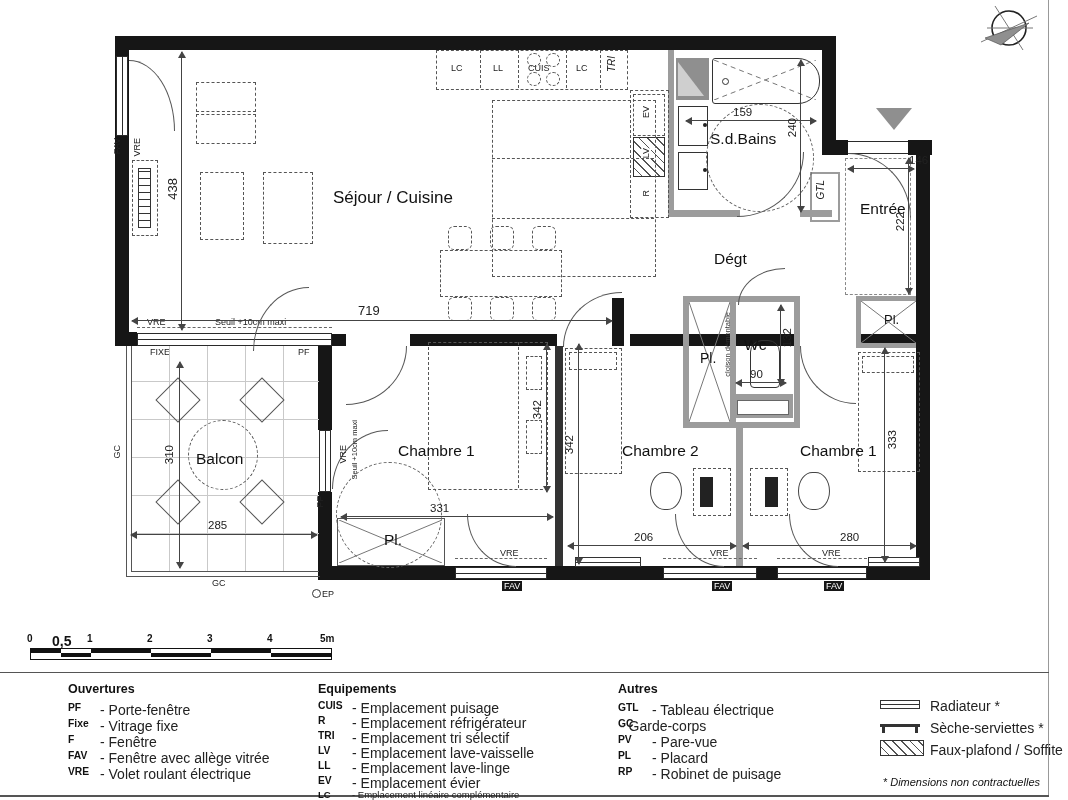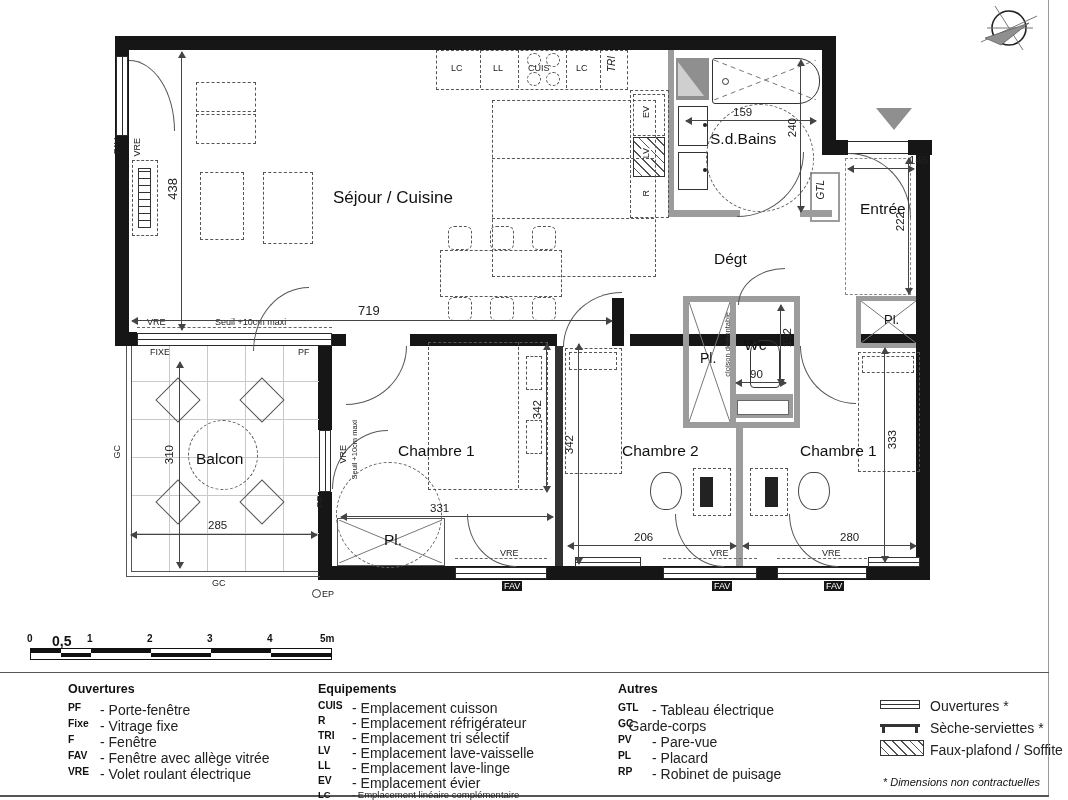--- a/index.html
+++ b/index.html
@@ -317,21 +317,21 @@
   <div class="a leg-tx" style="left:100px;top:718px">- Vitrage fixe</div>
   <div class="a leg-ab" style="left:68px;top:734px">F</div>
   <div class="a leg-tx" style="left:100px;top:734px">- Fenêtre</div>
   <div class="a leg-ab" style="left:68px;top:750px">FAV</div>
   <div class="a leg-tx" style="left:100px;top:750px">- Fenêtre avec allège vitrée</div>
   <div class="a leg-ab" style="left:68px;top:766px">VRE</div>
   <div class="a leg-tx" style="left:100px;top:766px">- Volet roulant électrique</div>
 
   <div class="a leg-h" style="left:318px;top:682px">Equipements</div>
   <div class="a leg-ab" style="left:318px;top:700px">CUIS</div>
-  <div class="a leg-tx" style="left:352px;top:700px">- Emplacement  cuisson</div>
+  <div class="a leg-tx" style="left:352px;top:700px">- Emplacement  puisage</div>
   <div class="a leg-ab" style="left:318px;top:715px">R</div>
   <div class="a leg-tx" style="left:352px;top:715px">- Emplacement réfrigérateur</div>
   <div class="a leg-ab" style="left:318px;top:730px">TRI</div>
   <div class="a leg-tx" style="left:352px;top:730px">- Emplacement tri sélectif</div>
   <div class="a leg-ab" style="left:318px;top:745px">LV</div>
   <div class="a leg-tx" style="left:352px;top:745px">- Emplacement lave-vaisselle</div>
   <div class="a leg-ab" style="left:318px;top:760px">LL</div>
   <div class="a leg-tx" style="left:352px;top:760px">- Emplacement lave-linge</div>
   <div class="a leg-ab" style="left:318px;top:775px">EV</div>
   <div class="a leg-tx" style="left:352px;top:775px">- Emplacement évier</div>
@@ -344,21 +344,21 @@
   <div class="a leg-ab" style="left:618px;top:718px">GC</div>
   <div class="a leg-tx" style="left:620px;top:718px">- Garde-corps</div>
   <div class="a leg-ab" style="left:618px;top:734px">PV</div>
   <div class="a leg-tx" style="left:652px;top:734px">- Pare-vue</div>
   <div class="a leg-ab" style="left:618px;top:750px">PL</div>
   <div class="a leg-tx" style="left:652px;top:750px">- Placard</div>
   <div class="a leg-ab" style="left:618px;top:766px">RP</div>
   <div class="a leg-tx" style="left:652px;top:766px">- Robinet de puisage</div>
 
   <div class="a" style="left:880px;top:700px;width:38px;height:7px;border:1px solid #333;background:linear-gradient(#333,#333) center/100% 1px no-repeat"></div>
-  <div class="a leg-tx" style="left:930px;top:698px">Ouvertures *</div>
+  <div class="a leg-tx" style="left:930px;top:698px">Radiateur *</div>
   <div class="a" style="left:880px;top:724px;width:40px;height:8px;border-top:3px solid #333">
     <div style="position:absolute;left:2px;top:0;width:3px;height:6px;background:#333"></div>
     <div style="position:absolute;right:2px;top:0;width:3px;height:6px;background:#333"></div>
   </div>
   <div class="a leg-tx" style="left:930px;top:720px">Sèche-serviettes *</div>
   <div class="a hatch" style="left:880px;top:740px;width:42px;height:14px"></div>
   <div class="a leg-tx" style="left:930px;top:742px">Faux-plafond / Soffite</div>
   <div class="a" style="left:800px;top:776px;width:240px;text-align:right;font-size:11px;font-style:italic">* Dimensions non contractuelles</div>
 
 </div>

